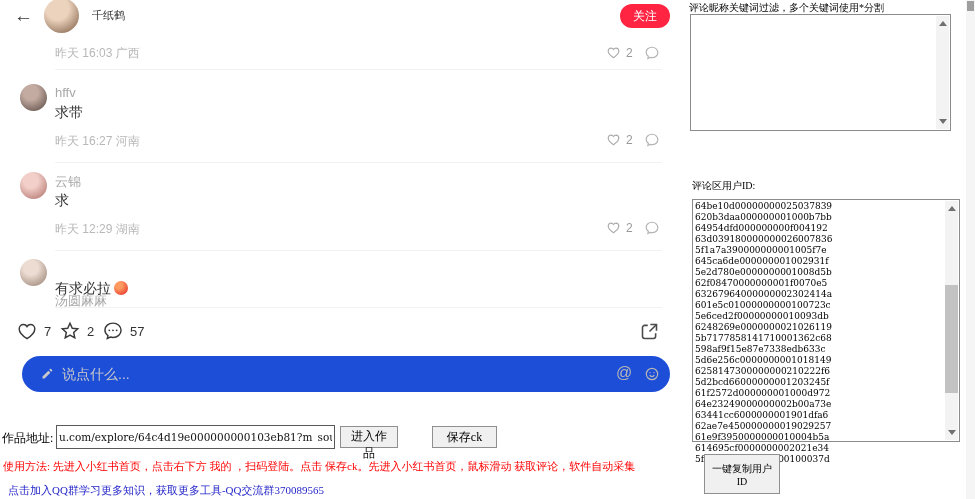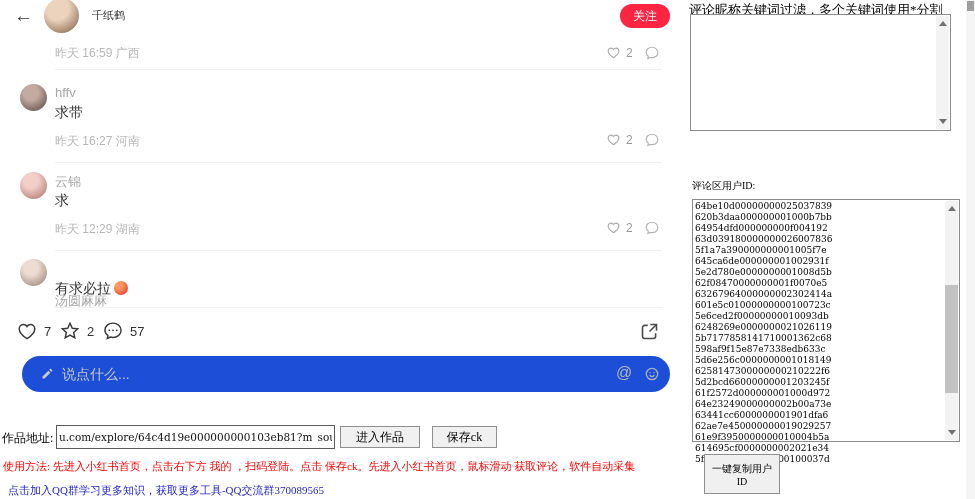--- a/index.html
+++ b/index.html
@@ -41,27 +41,27 @@
   .inputbar .pen{position:absolute;left:18px;top:10px;}
   .inputbar .at{position:absolute;left:594px;top:8px;font-size:16px;color:#b5b5b5;cursor:pointer;}
   .inputbar .smiley{position:absolute;left:622px;top:10px;cursor:pointer;}
 
   
   .urllabel{left:2px;top:430px;font-size:12px;color:#000;}
   .urlinput{left:56px;top:425px;width:273px;height:20px;border:1px solid #5a5a5a;
             font-family:"DejaVu Serif",serif;font-size:10.5px;padding:1px 2px;color:#111;}
   .classic-btn{background:#f0f0f0;border:1px solid #8f8f8f;font-family:"Liberation Serif","DejaVu Serif",serif;
                font-size:12px;color:#000;cursor:pointer;}
-  .btn-enter{left:340px;top:426px;width:80px;height:22px;}
+  .btn-enter{left:340px;top:426px;width:58px;height:22px;}
   .btn-save{left:432px;top:426px;width:65px;height:22px;}
   .redtext{left:3px;top:459px;font-size:11px;color:#fe0000;white-space:nowrap;}
   .bluetext{left:8px;top:483px;font-size:11px;color:#2425c8;white-space:nowrap;cursor:pointer;}
 
   
-  .filterlabel{left:689px;top:1px;font-size:13px;color:#000;}
+  .filterlabel{left:689px;top:1px;font-size:10px;color:#000;}
   .tbox{left:690px;top:14px;width:259px;height:115px;background:#fff;border:1px solid #8b8b8b;cursor:text;}
   .idlabel{left:692px;top:179px;font-size:10px;color:#000;}
   .listbox{left:692px;top:199px;width:266px;height:241px;background:#fff;border:1px solid #8b8b8b;}
   .idpre{margin:0;padding:1px 0 0 2px;font-family:"DejaVu Serif",serif;font-size:9px;line-height:11px;color:#000;}
   .btn-copy{left:704px;top:454px;width:76px;height:40px;font-size:10px;}
 
   
   .sbcol{position:absolute;top:1px;bottom:1px;right:1px;width:13px;background:#f3f3f3;}
   .tri-up{position:absolute;left:3px;top:5px;width:0;height:0;cursor:pointer;
           border-left:4px solid transparent;border-right:4px solid transparent;border-bottom:5px solid #707070;}
@@ -76,21 +76,21 @@
 </head>
 <body>
 
 <div class="canvas">
 
   <span class="abs back">←</span>
   <span class="abs avatar av-author"></span>
   <span class="abs hdr-name">千纸鹤</span>
   <button class="abs follow">关注</button>
 
-  <span class="abs meta" style="left:55px;top:45px;">昨天 16:59 广西</span>
+  <span class="abs meta" style="left:55px;top:45px;">昨天 16:03 广西</span>
   <span class="abs likerow" style="left:606px;top:45px;">
     <svg width="15" height="15" viewBox="0 0 24 24" fill="none" stroke="#aaaaaa" stroke-width="1.8">
         <path d="M12 20.3C7.2 17.2 3.5 13.6 3.5 9.7 3.5 7 5.6 5 8.2 5c1.5 0 3 .8 3.8 2.1C12.8 5.8 14.3 5 15.8 5c2.6 0 4.7 2 4.7 4.7 0 3.9-3.7 7.5-8.5 10.6z"></path>
       </svg>
     <span>2</span>
   </span>
   <span class="abs bubble-sm" style="left:644px;top:45px;">
     <svg width="16" height="16" viewBox="0 0 24 24" fill="none" stroke="#b5b5b5" stroke-width="1.8">
         <path d="M12 3.4c-5 0-8.8 3.3-8.8 7.6 0 2.5 1.3 4.6 3.3 6l-.7 3.2 3.4-1.6c.9.2 1.8.4 2.8.4 5 0 8.8-3.4 8.8-7.7S17 3.4 12 3.4z"></path>
       </svg>

